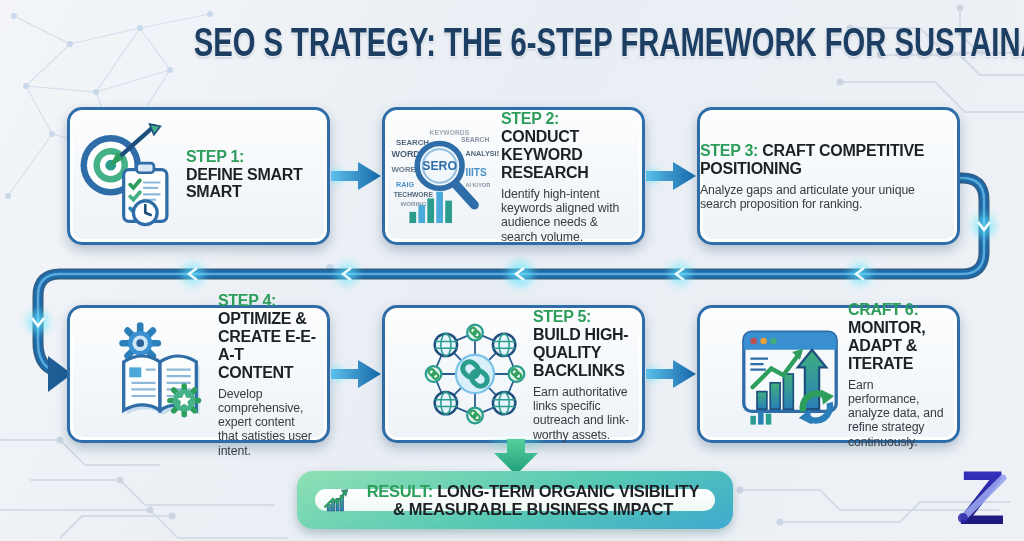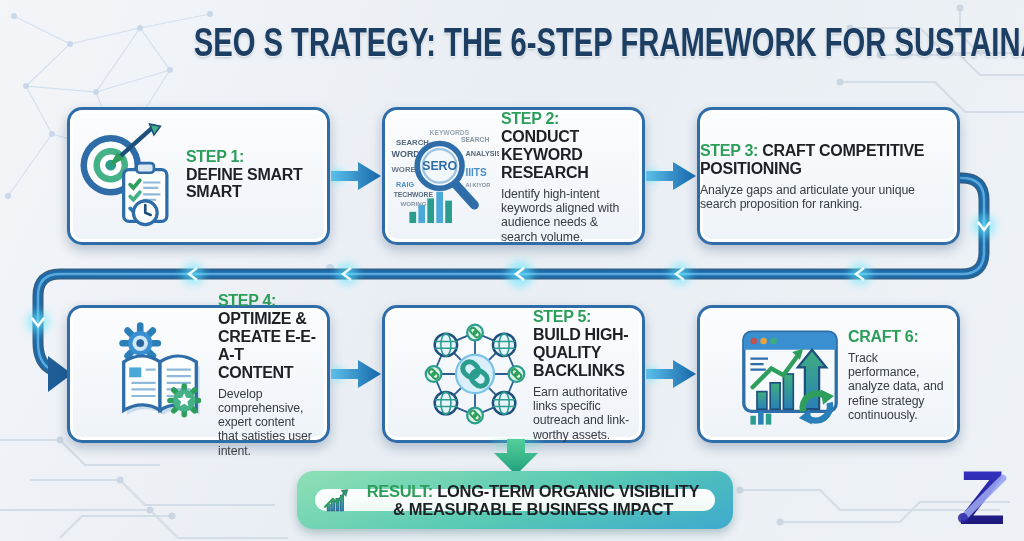--- a/index.html
+++ b/index.html
@@ -377,22 +377,22 @@
           <polygon points="-4,16 -16,10 -6,2" fill="#2a7fb8"></polygon>
         </g>
         <g>
           <rect x="14" y="88" width="5" height="8" fill="#2a9d8f"></rect>
             <rect x="21" y="84" width="5" height="12" fill="#2a7fb8"></rect>
             <rect x="28" y="86" width="5" height="10" fill="#2a9d8f"></rect>
         </g>
       </svg>
     </div>
     <div class="card-text">
-      <h2 class="card-head"><span class="step br">CRAFT 6:</span></h2>
-      <p class="card-desc">Track performance, analyze data, and refine strategy continuously.</p>
+      <h2 class="card-head"><span class="step br">CRAFT 6:</span><span>MONITOR, ADAPT &amp; ITERATE</span></h2>
+      <p class="card-desc">Earn performance, analyze data, and refine strategy continuously.</p>
     </div>
   </section>
 
   <svg class="flow-arrow" style="left:331px;top:156px" width="52" height="40" viewBox="0 0 52 40">
     <circle cx="6" cy="20" r="6" fill="#5fe6ff" opacity=".8" filter="url(#f-blur)"></circle>
     <polygon points="0,15 27,15 27,6 50,20 27,34 27,25 0,25" fill="url(#g-arrow)"></polygon>
   </svg>
   <svg class="flow-arrow" style="left:646px;top:156px" width="52" height="40" viewBox="0 0 52 40">
     <circle cx="6" cy="20" r="6" fill="#5fe6ff" opacity=".8" filter="url(#f-blur)"></circle>
     <polygon points="0,15 27,15 27,6 50,20 27,34 27,25 0,25" fill="url(#g-arrow)"></polygon>

